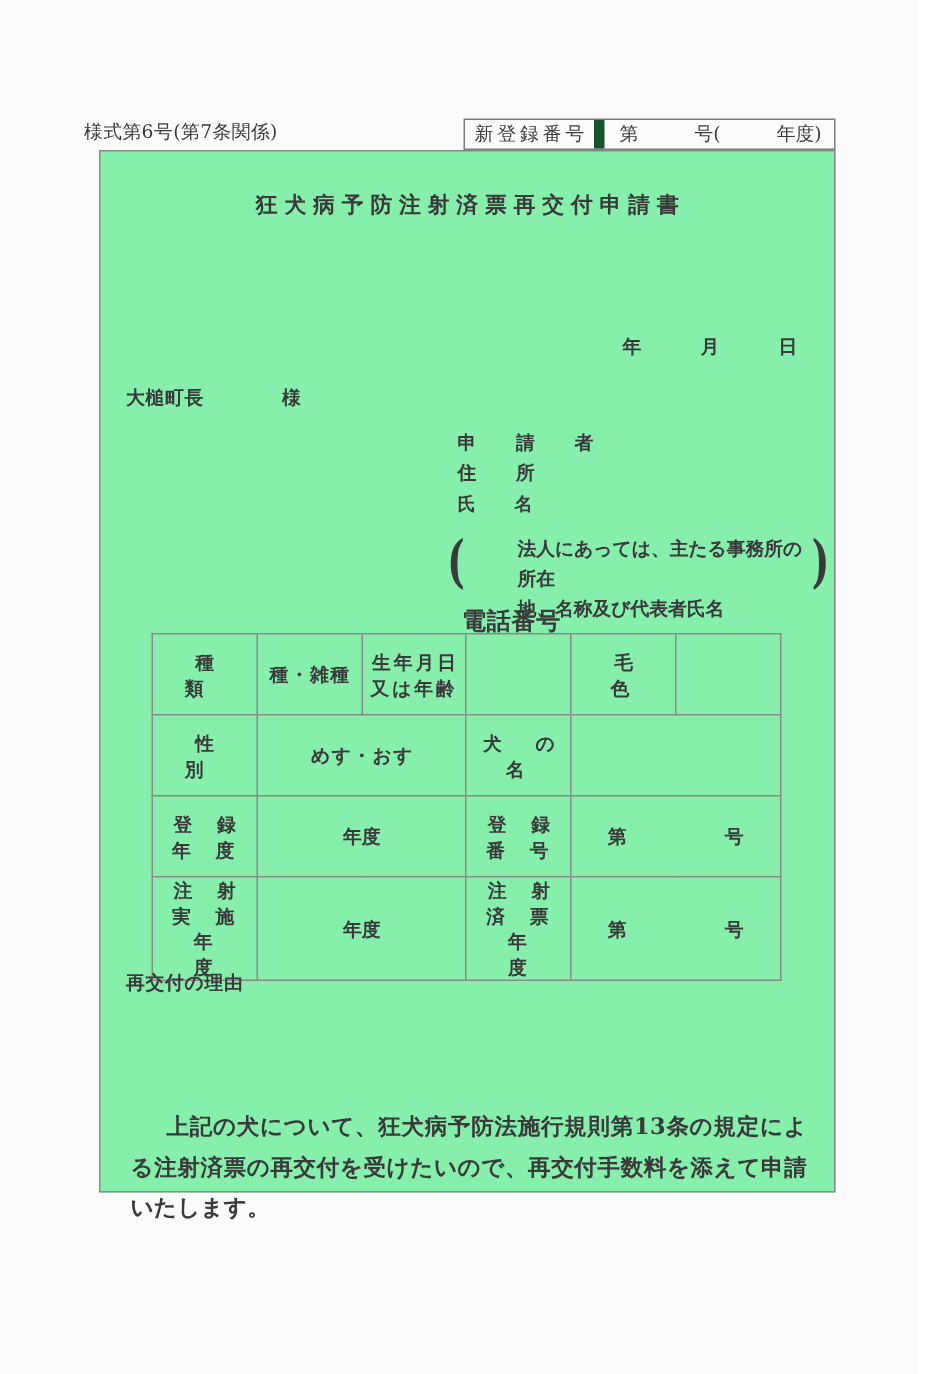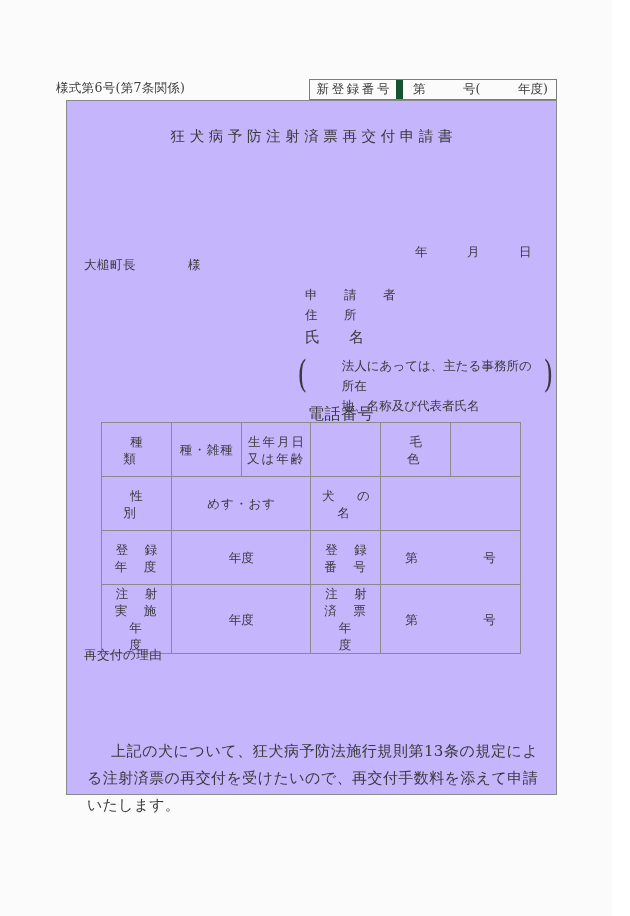--- a/index.html
+++ b/index.html
@@ -64,42 +64,42 @@
 
   
   .frame {
     position: absolute;
     left: 66px;
     top: 100px;
     width: 491px;
     height: 695px;
     border: 1px solid #8a8a8a;
     box-sizing: border-box;
-    background: #c4b5fd;
+    background: #86efac;
+    font-weight: bold;
   }
 
   .doc-title {
     position: absolute;
     left: 0;
     right: 0;
     top: 26px;
     text-align: center;
     font-size: 14.5px;
     letter-spacing: 4.6px;
     text-indent: 4.6px;
   }
 
   .date-line {
     position: absolute;
     right: 24px;
     top: 122px;
     font-size: 12.5px;
     white-space: pre;
     letter-spacing: 0.5px;
-    margin-top: 21px;
   }
 
   .addressee {
     position: absolute;
     left: 17px;
     top: 156px;
     font-size: 12.5px;
     white-space: pre;
     letter-spacing: 0.5px;
   }
@@ -114,21 +114,21 @@
   .applicant-block .lbl {
     letter-spacing: 7px;
     text-indent: 7px;
     white-space: pre;
   }
 
   .name-line {
     position: absolute;
     left: 231px;
     top: 227px;
-    font-size: 15px;
+    font-size: 12px;
     letter-spacing: 7px;
     text-indent: 7px;
     white-space: pre;
   }
 
   
   .note {
     position: absolute;
     left: 228px;
     top: 255px;

